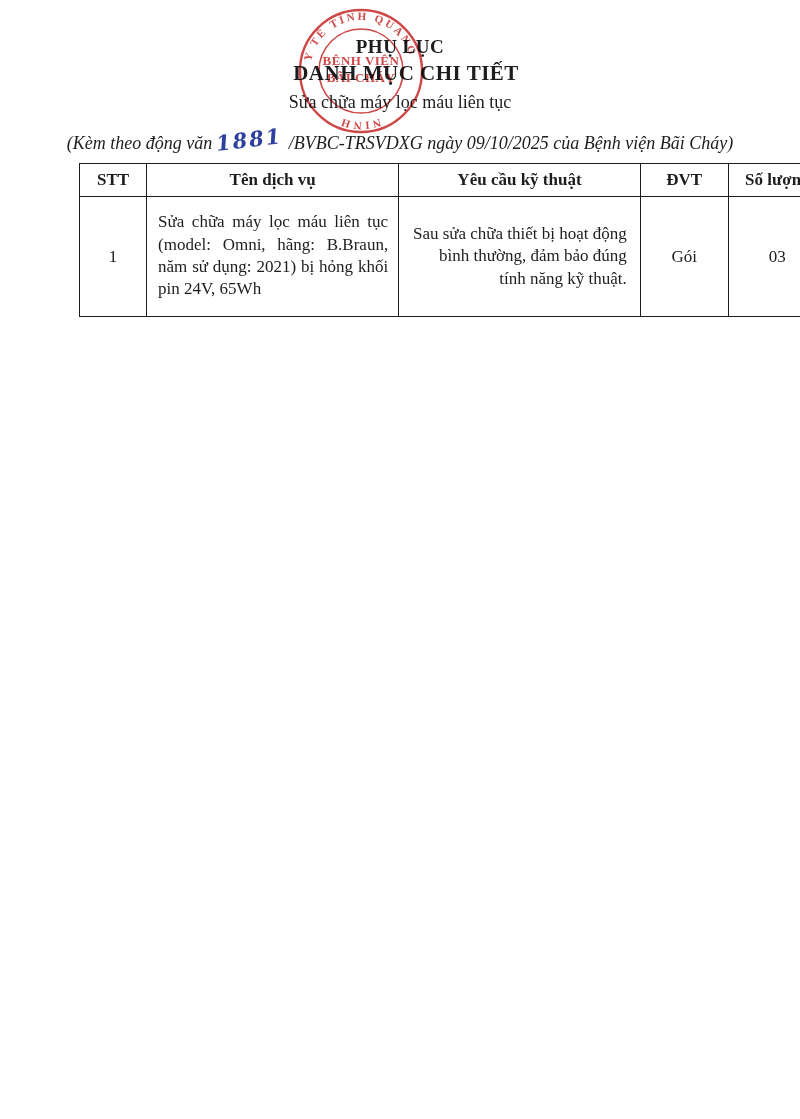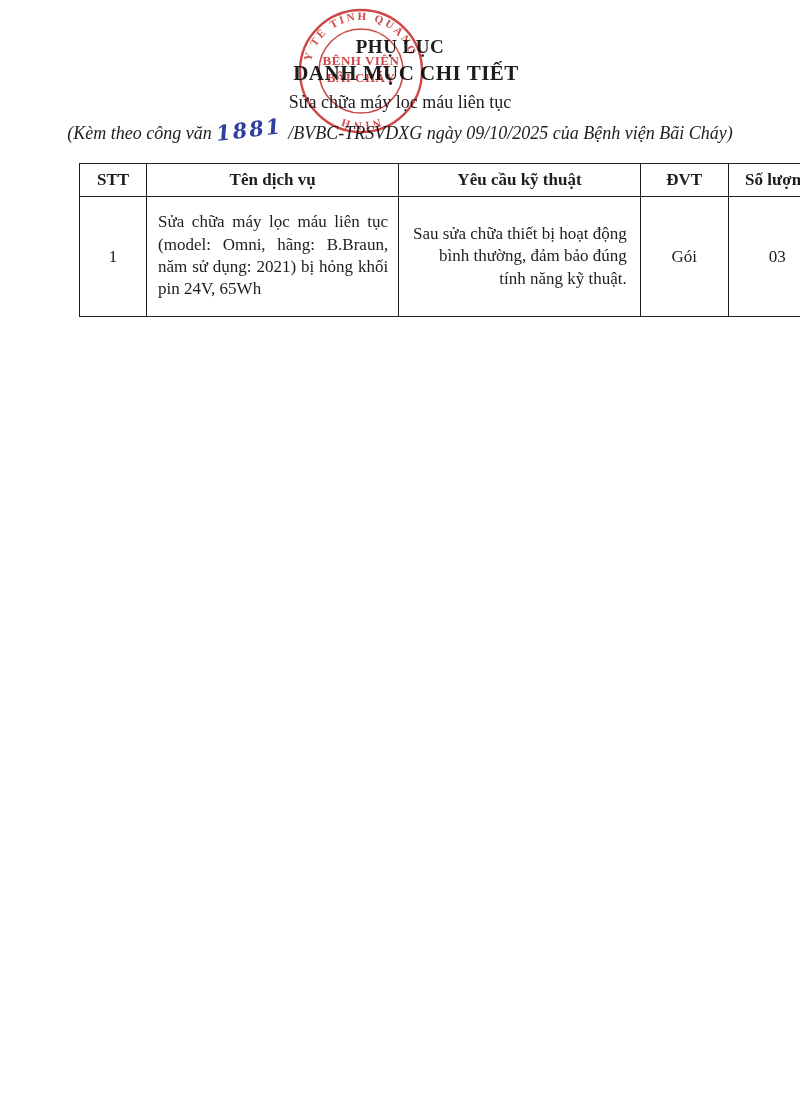--- a/index.html
+++ b/index.html
@@ -30,21 +30,21 @@
     margin: 0;
   }
   .title-2 {
     font-size: 21px;
     font-weight: bold;
     letter-spacing: 0.5px;
     margin: 3px 0 0 12px;
   }
   .subtitle {
     font-size: 18px;
-    margin: 6px 0 6px 0;
+    margin: 6px 0 16px 0;
   }
   .ref-line {
     font-size: 18px;
     font-style: italic;
     margin: 3px 0 0 0;
     white-space: nowrap;
   }
   .handwritten-number {
     display: inline-block;
     font-family: "DejaVu Serif", serif;
@@ -132,21 +132,21 @@
       <textPath href="#arcBottom" startOffset="38%">NINH</textPath>
     </text>
     <text x="64" y="63" text-anchor="middle" font-family="Liberation Serif, serif" font-size="13" font-weight="bold" fill="#c62828" letter-spacing="0.5">BỆNH VIỆN</text>
     <text x="64" y="80" text-anchor="middle" font-family="Liberation Serif, serif" font-size="13" font-weight="bold" fill="#c62828" letter-spacing="0.5">BÃI CHÁY</text>
   </svg>
 
   <div class="header">
     <p class="title-1">PHỤ LỤC</p>
     <p class="title-2">DANH MỤC CHI TIẾT</p>
     <p class="subtitle">Sửa chữa máy lọc máu liên tục</p>
-    <p class="ref-line"><span>(Kèm theo công văn</span><span class="handwritten-number">1881</span><span>/BVBC-TRSVDXG ngày 09/10/2025 của Bệnh viện Bãi Cháy)</span></p>
+    <p class="ref-line"><span>(Kèm theo động văn</span><span class="handwritten-number">1881</span><span>/BVBC-TRSVDXG ngày 09/10/2025 của Bệnh viện Bãi Cháy)</span></p>
   </div>
 
   <table class="doc-table">
     <colgroup>
       <col style="width:58px">
       <col style="width:218px">
       <col style="width:209px">
       <col style="width:76px">
       <col style="width:85px">
     </colgroup>

